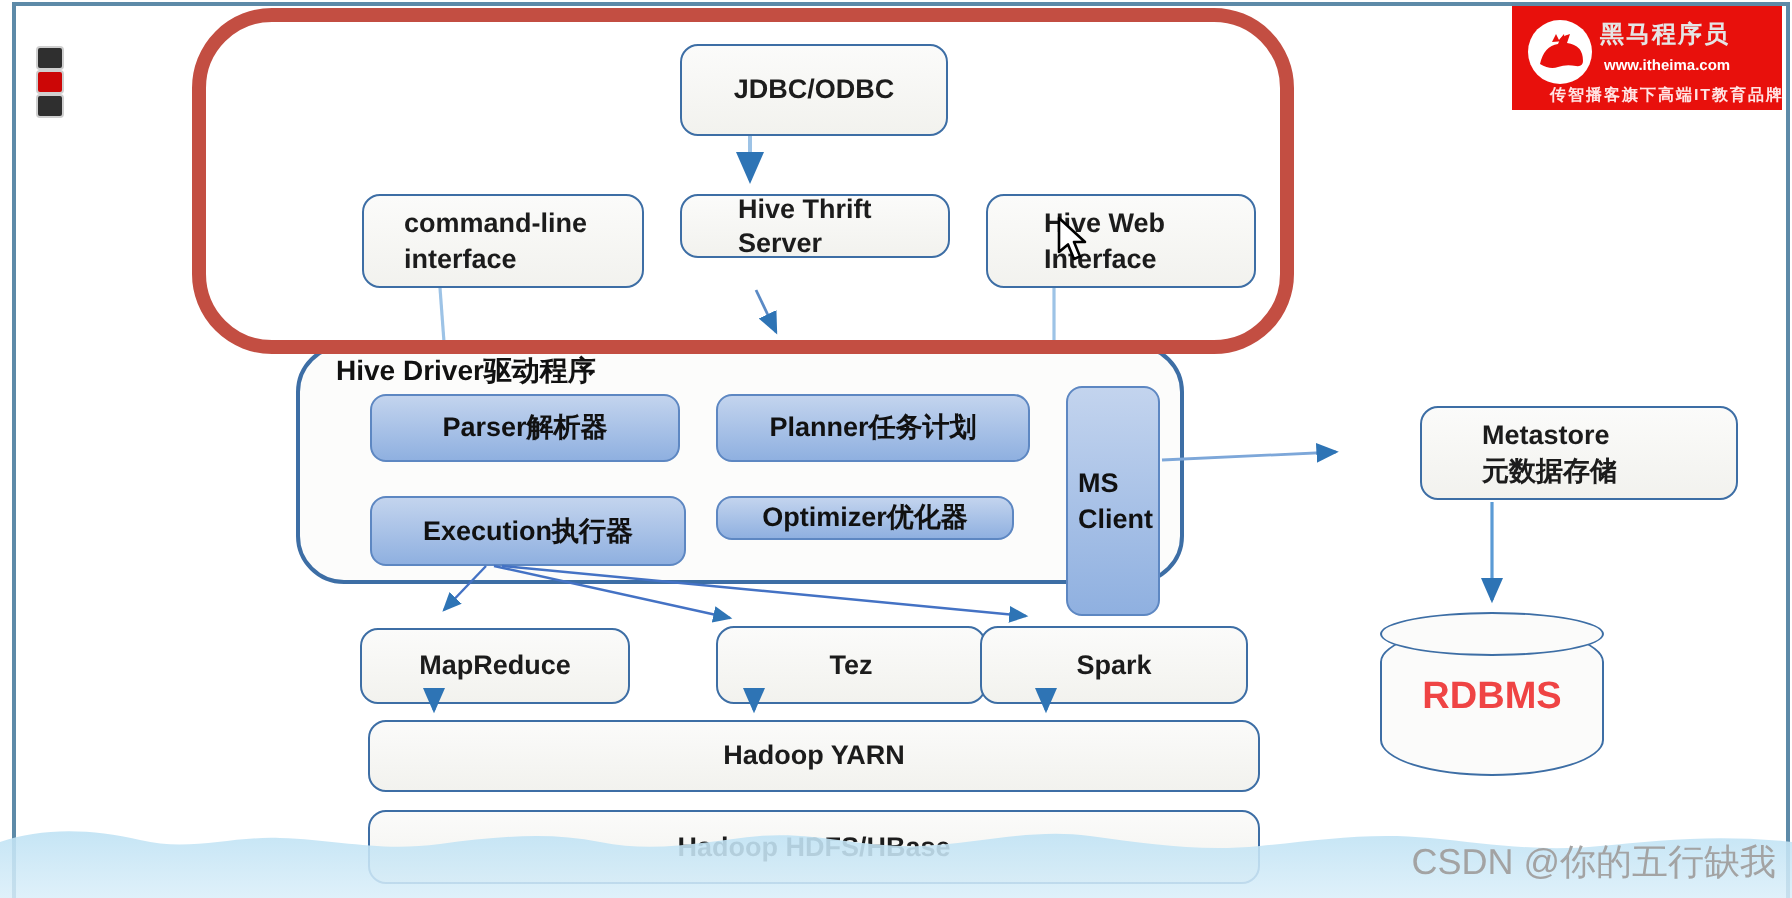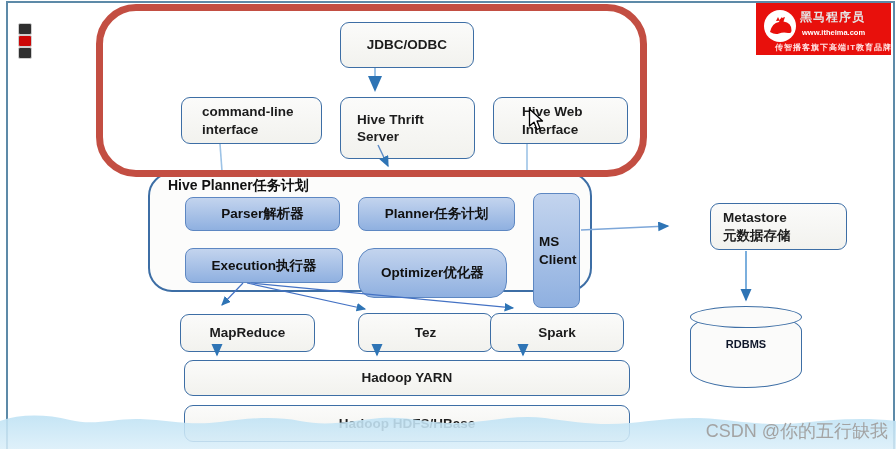--- a/index.html
+++ b/index.html
@@ -32,21 +32,21 @@
   .driver{left:148px;top:172px;width:444px;height:120px;background:#fcfcfb;
           border:2px solid #3d6ea5;border-radius:24px;z-index:1;box-sizing:border-box;}
   .driver-title{left:168px;top:177px;font-weight:700;font-size:14px;color:#111;z-index:2;}
 
   
   .cyl-body{left:690px;top:313px;width:112px;height:75px;background:#fbfbfa;
             border:1.6px solid #3d6ea5;border-radius:56px/18px;z-index:1;box-sizing:border-box;}
   .cyl-top{left:690px;top:306px;width:112px;height:22px;background:#fbfbfa;
            border:1.6px solid #3d6ea5;border-radius:50%;z-index:2;box-sizing:border-box;}
   .cyl-label{left:690px;top:338px;width:112px;text-align:center;font-weight:700;
-             font-size:11px;color:#0f172a;z-index:3;}
+             font-size:19px;color:#ef4444;z-index:3;}
 
   
   .marker{width:12px;height:10px;border:1px solid #cfcfcf;border-radius:2px;z-index:4;}
 
   
   .logo{left:756px;top:3px;width:135px;height:52px;background:#e8100c;z-index:6;}
   .logo-brand{left:44px;top:6px;color:#e5e5e5;font-weight:700;font-size:12px;
               letter-spacing:1px;white-space:nowrap;}
   .logo-site{left:46px;top:25px;color:#fff;font-size:7.5px;font-weight:700;white-space:nowrap;}
   .logo-tag{left:0;top:39px;width:155px;text-align:center;color:#ffe3e3;font-size:8px;
@@ -66,41 +66,41 @@
 
 <div class="abs marker" style="left:18px;top:23px;background:#2f2f2f;"></div>
 <div class="abs marker" style="left:18px;top:35px;background:#cc0606;"></div>
 <div class="abs marker" style="left:18px;top:47px;background:#2f2f2f;"></div>
 
 <div class="abs node center" style="left:308px;top:22px;width:134px;height:46px;">JDBC/ODBC</div>
 
 <div class="abs node padded" style="left:149px;top:97px;width:141px;height:47px;padding-left:20px;">command-line
 interface</div>
 
-<div class="abs node padded" style="left:308px;top:97px;width:135px;height:62px;padding-left:16px;">Hive Thrift
+<div class="abs node padded" style="left:308px;top:97px;width:135px;height:32px;padding-left:28px;">Hive Thrift
 Server</div>
 
 <div class="abs node padded" style="left:461px;top:97px;width:135px;height:47px;padding-left:28px;">Hive Web
 Interface</div>
 
 <div class="abs driver"></div>
-<div class="abs driver-title">Hive Planner任务计划</div>
+<div class="abs driver-title">Hive Driver驱动程序</div>
 
 <div class="abs bluenode" style="left:185px;top:197px;width:155px;height:34px;">Parser解析器</div>
 
 <div class="abs bluenode" style="left:358px;top:197px;width:157px;height:34px;">Planner任务计划</div>
 
 <div class="abs bluenode" style="left:185px;top:248px;width:158px;height:35px;">Execution执行器</div>
 
-<div class="abs bluenode" style="left:358px;top:248px;width:149px;height:50px;border-radius:16px;">Optimizer优化器</div>
+<div class="abs bluenode" style="left:358px;top:248px;width:149px;height:22px;">Optimizer优化器</div>
 
 <div class="abs bluenode" style="left:533px;top:193px;width:47px;height:115px;justify-content:flex-start;padding-left:5px;">MS
 Client</div>
 
-<div class="abs node padded" style="left:678px;top:203px;width:137px;height:47px;padding-left:12px;">Metastore
+<div class="abs node padded" style="left:678px;top:203px;width:159px;height:47px;padding-left:30px;">Metastore
 元数据存储</div>
 
 <div class="abs cyl-body"></div>
 <div class="abs cyl-top"></div>
 <div class="abs cyl-label">RDBMS</div>
 
 <div class="abs node center" style="left:148px;top:314px;width:135px;height:38px;">MapReduce</div>
 
 <div class="abs node center" style="left:326px;top:313px;width:135px;height:39px;">Tez</div>
 

